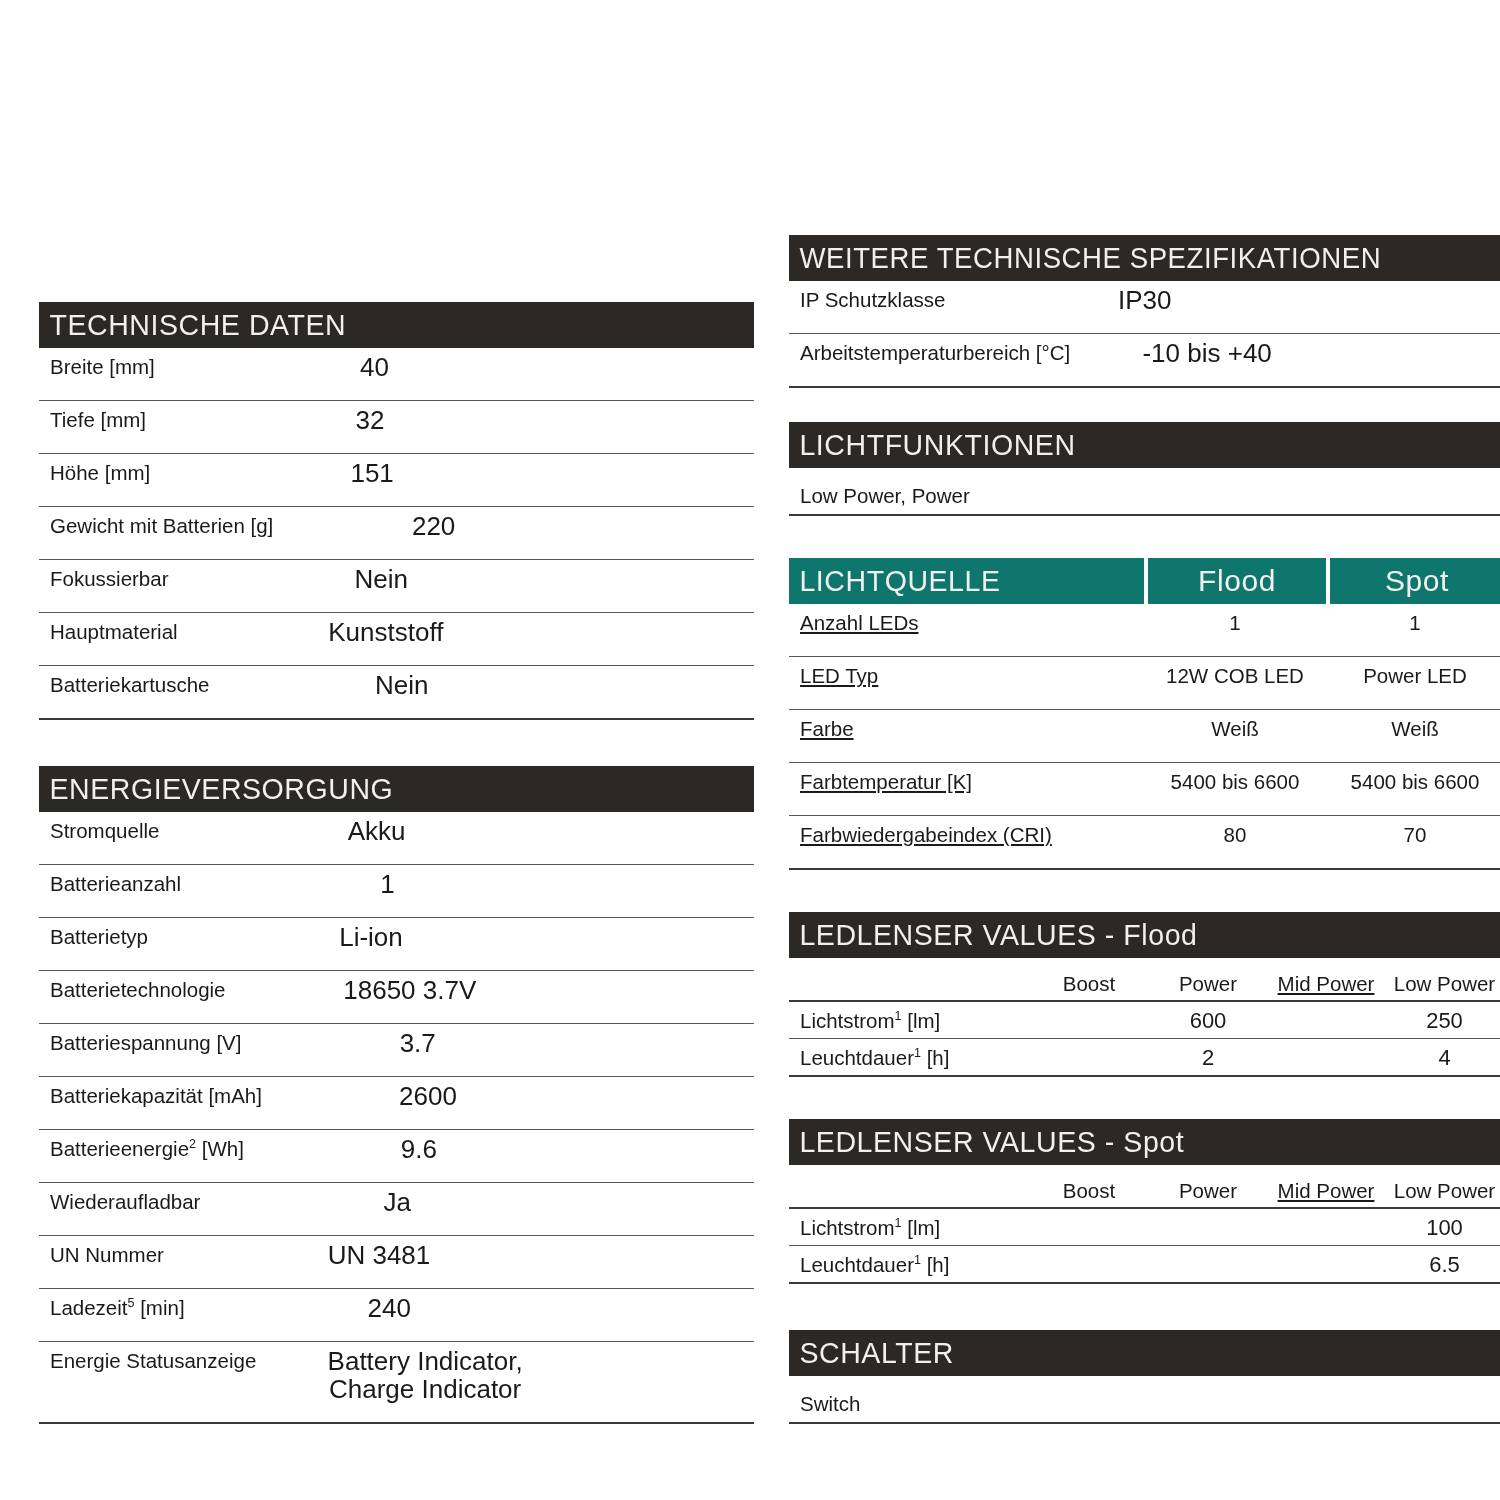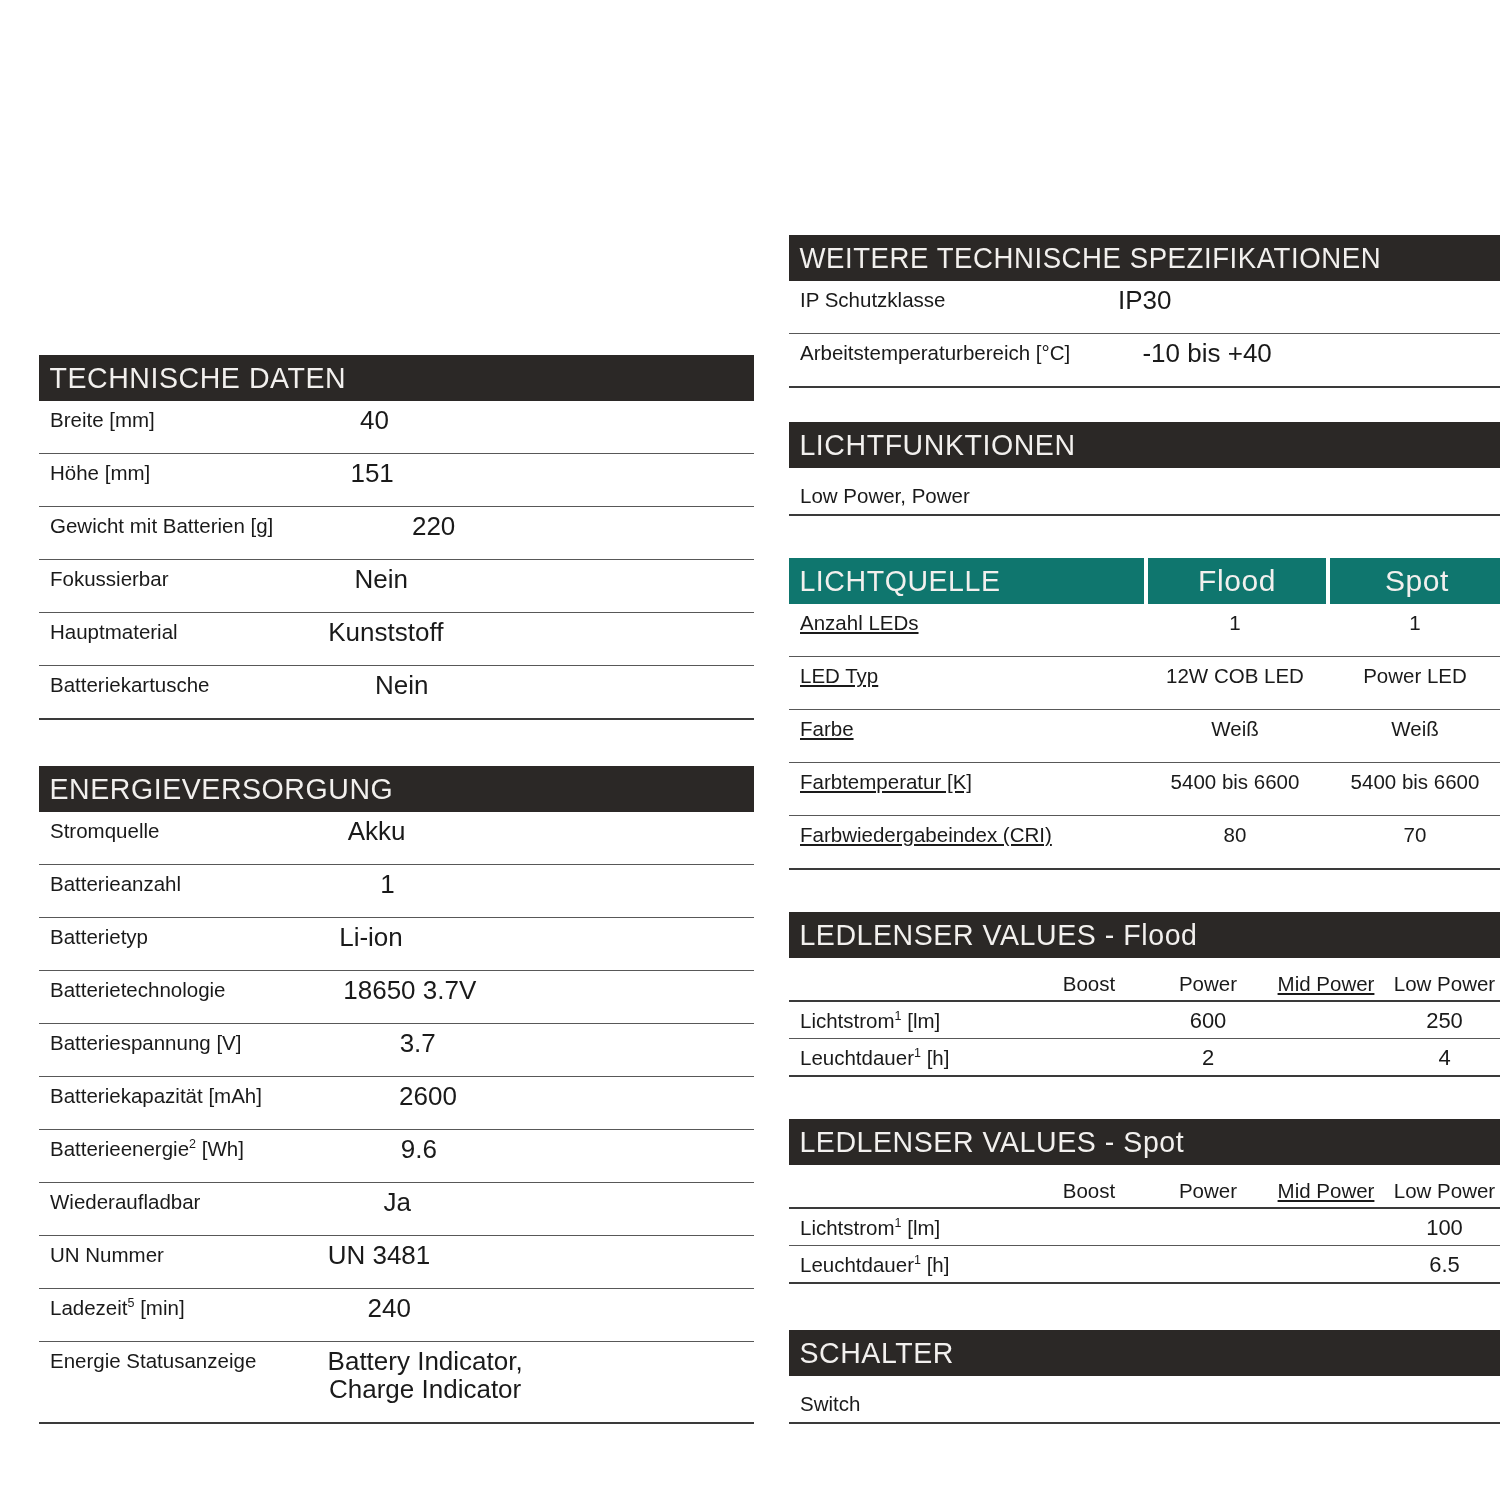--- a/index.html
+++ b/index.html
@@ -175,20 +175,24 @@
 
     <div class="bar">
       <span class="bar-title">TECHNISCHE DATEN</span>
     </div>
     <div class="rows">
       <div class="row">
         <span class="label">Breite [mm]</span>
         <span class="val-center">40</span>
       </div>
       <div class="row">
+        <span class="label">Tiefe [mm]</span>
+        <span class="val-center">32</span>
+      </div>
+      <div class="row">
         <span class="label">Höhe [mm]</span>
         <span class="val-center">151</span>
       </div>
       <div class="row">
         <span class="label">Gewicht mit Batterien [g]</span>
         <span class="val-center">220</span>
       </div>
       <div class="row">
         <span class="label">Fokussierbar</span>
         <span class="val-center">Nein</span>

